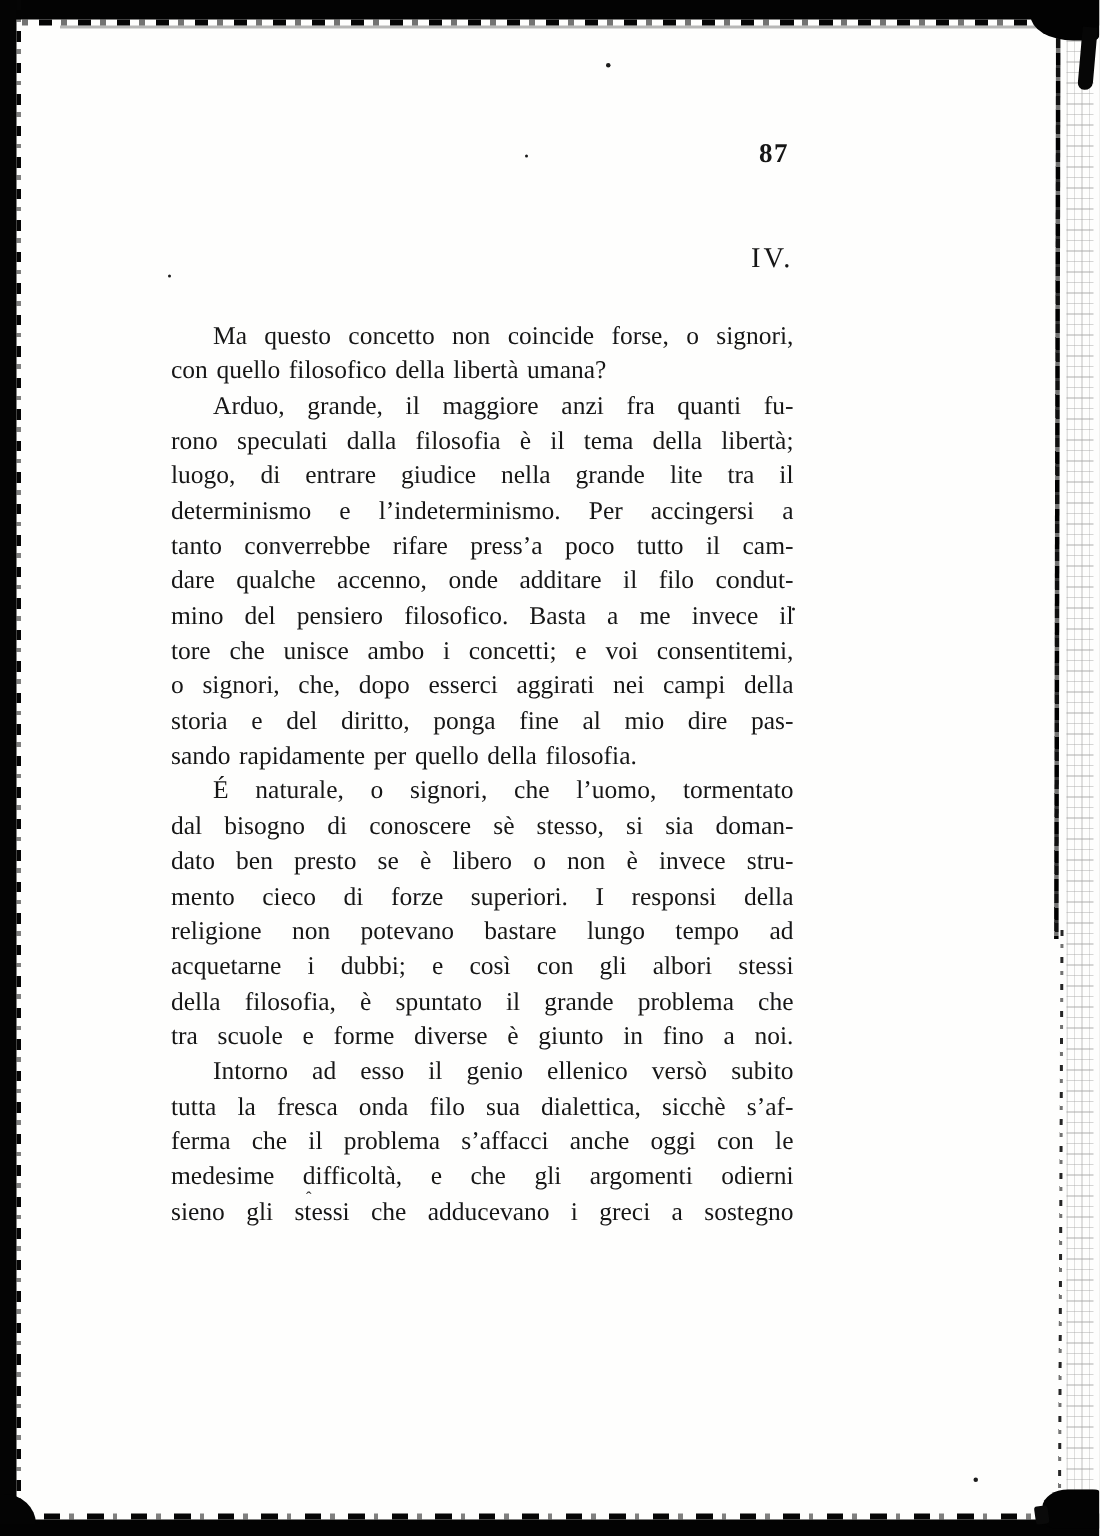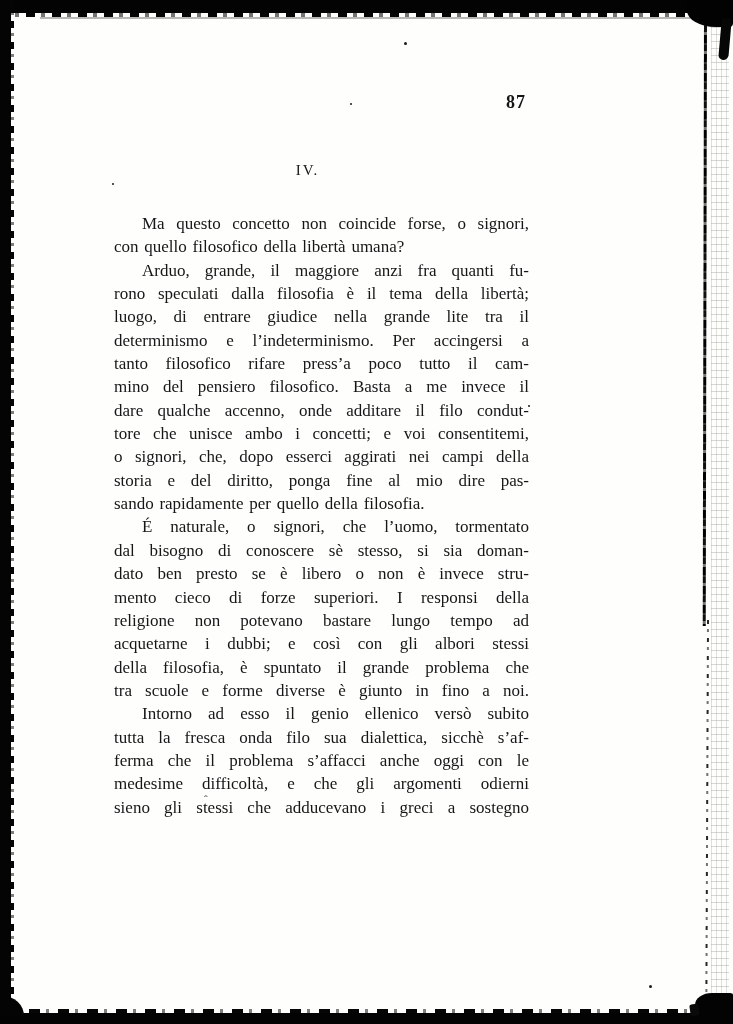--- a/index.html
+++ b/index.html
@@ -91,22 +91,22 @@
     position: absolute; left: 204px; top: 794px;
     font-size: 11px; color: #222; line-height: 1;
   }
 
   
   .page-number {
     position: absolute; left: 506px; top: 92px;
     font-size: 18px; font-weight: bold; letter-spacing: 1px;
   }
   .section-heading {
-    position: absolute; left: 100px; top: 162px; width: 415px;
-    text-align: center; font-size: 15px; letter-spacing: 2px;
+    position: absolute; left: 114px; top: 162px; width: 415px;
+    text-align: right; font-size: 19px; letter-spacing: 2px;
   }
   .body-text {
     position: absolute; left: 114px; top: 212px; width: 415px;
     font-size: 17px; line-height: 23.35px; word-spacing: 1.5px;
   }
   .paragraph { margin: 0; }
   .line {
     height: 23.35px; overflow: hidden;
     text-align: justify; text-align-last: justify;
   }
@@ -143,23 +143,23 @@
   <div class="body-text">
     <div class="paragraph">
       <div class="line indent">Ma questo concetto non coincide forse, o signori,</div>
       <div class="line end">con quello filosofico della libertà umana?</div>
     </div>
     <div class="paragraph">
       <div class="line indent">Arduo, grande, il maggiore anzi fra quanti fu-</div>
       <div class="line">rono speculati dalla filosofia è il tema della libertà;</div>
       <div class="line">luogo, di entrare giudice nella grande lite tra il</div>
       <div class="line">determinismo e l’indeterminismo. Per accingersi a</div>
-      <div class="line">tanto filosofico rifare press’a poco tutto il cam-</div>
+      <div class="line">tanto converrebbe rifare press’a poco tutto il cam-</div>
+      <div class="line">dare qualche accenno, onde additare il filo condut-</div>
       <div class="line">mino del pensiero filosofico. Basta a me invece il</div>
-      <div class="line">dare qualche accenno, onde additare il filo condut-</div>
       <div class="line">tore che unisce ambo i concetti; e voi consentitemi,</div>
       <div class="line">o signori, che, dopo esserci aggirati nei campi della</div>
       <div class="line">storia e del diritto, ponga fine al mio dire pas-</div>
       <div class="line end">sando rapidamente per quello della filosofia.</div>
     </div>
     <div class="paragraph">
       <div class="line indent">É naturale, o signori, che l’uomo, tormentato</div>
       <div class="line">dal bisogno di conoscere sè stesso, si sia doman-</div>
       <div class="line">dato ben presto se è libero o non è invece stru-</div>
       <div class="line">mento cieco di forze superiori. I responsi della</div>

